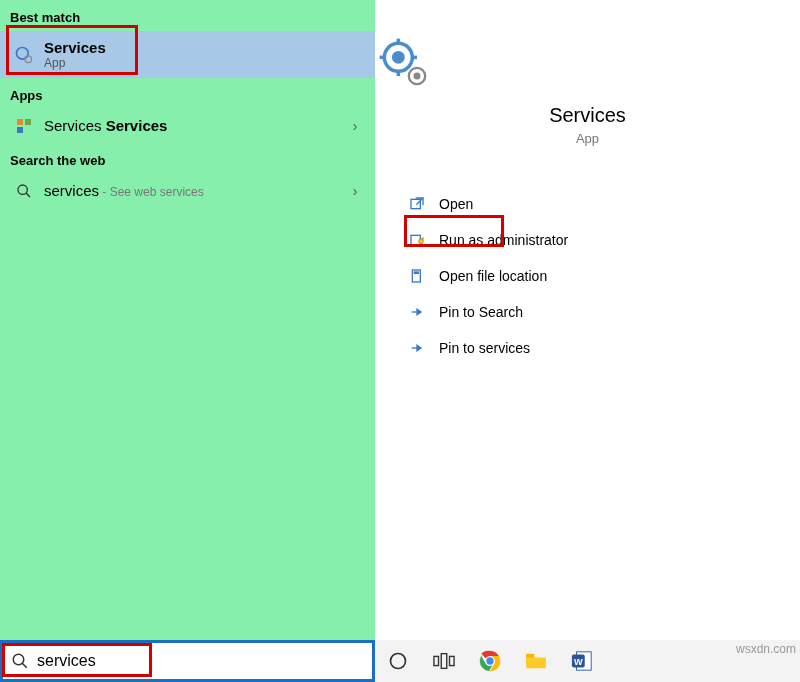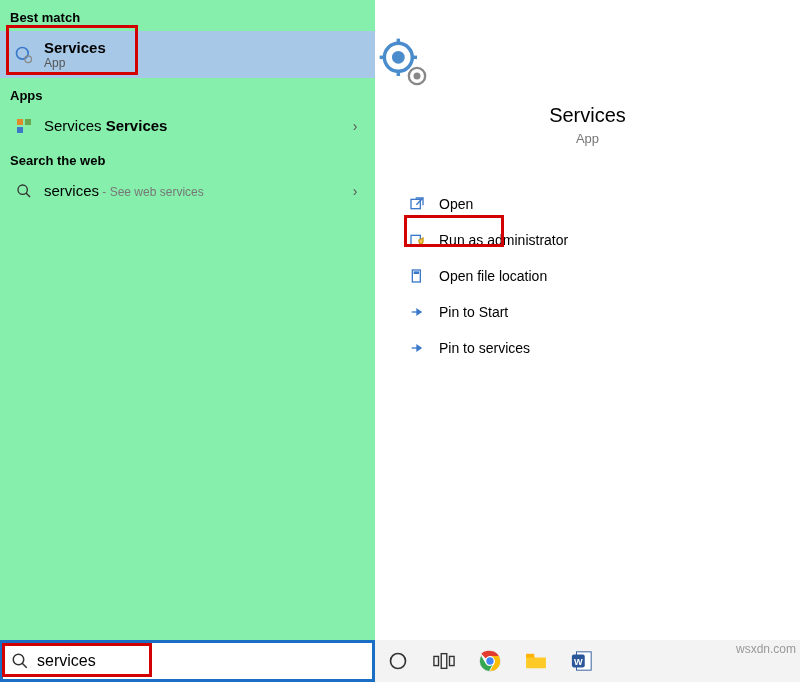--- a/index.html
+++ b/index.html
@@ -141,21 +141,21 @@
     </span>
     <span class="alabel">Open file location</span>
   </div>
   <div class="action">
     <span class="aicon">
       <svg width="16" height="16" viewBox="0 0 24 24" fill="none" stroke="#3b78c9" stroke-width="2">
           <path d="M4 12h8"></path>
           <path d="M12 8v8l6-4z" fill="#3b78c9"></path>
         </svg>
     </span>
-    <span class="alabel">Pin to Start</span>
+    <span class="alabel">Pin to Search</span>
   </div>
   <div class="action">
     <span class="aicon">
       <svg width="16" height="16" viewBox="0 0 24 24" fill="none" stroke="#3b78c9" stroke-width="2">
           <path d="M4 12h8"></path>
           <path d="M12 8v8l6-4z" fill="#3b78c9"></path>
         </svg>
     </span>
     <span class="alabel">Pin to services</span>
   </div>

